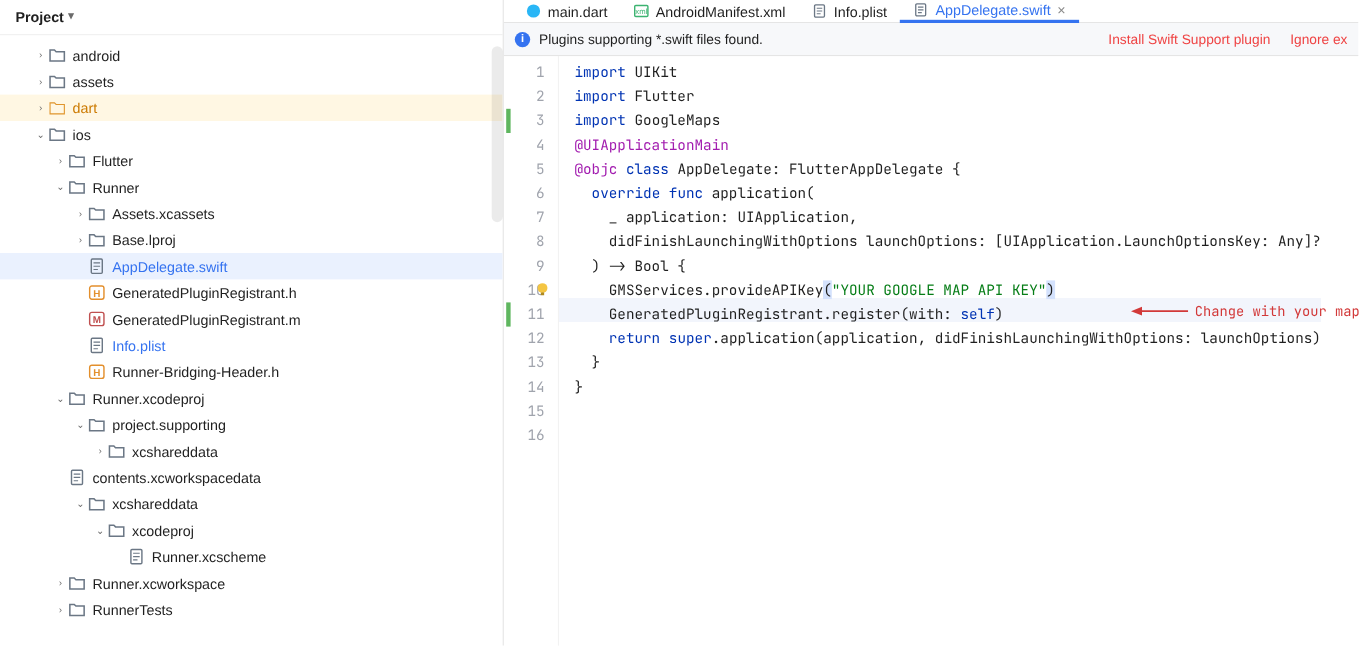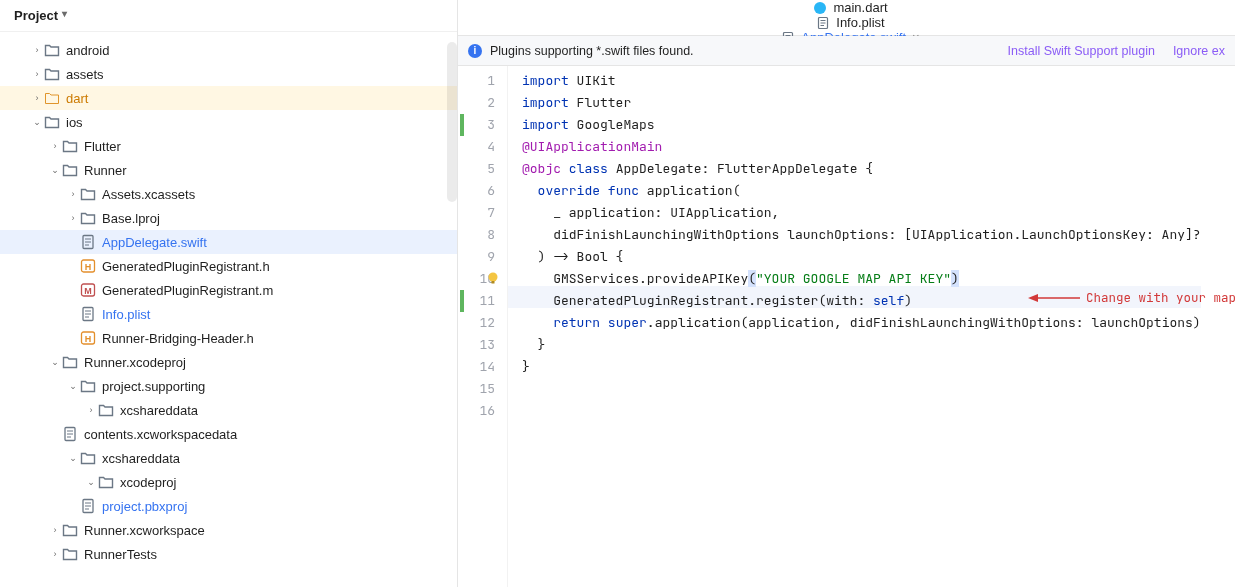--- a/index.html
+++ b/index.html
@@ -19,29 +19,29 @@
     .icon { width:16px; height:16px; display:inline-flex; align-items:center; justify-content:center; margin-right:6px; }
     .folder svg { fill:none; stroke:#6b7785; stroke-width:1.4; }
     .folder-y svg { fill:none; stroke:#e0952c; }
     .igen svg rect { fill:#fff; stroke:#e38f2c; } .igen svg text { fill:#e38f2c; font-size:9px; font-weight:700; }
     .igen-m svg rect { fill:#fff; stroke:#c05050; } .igen-m svg text { fill:#c05050; font-size:9px; font-weight:700; }
     .tfile { color:#4b6a9b; }
     .txt-orange { color:#cc7a00; }
     .txt-blue { color:#3573f0; }
     
     .editor { flex:1; display:flex; flex-direction:column; height:100%; min-width:0; }
-    .tabs { display:flex; align-items:center; height:36px; border-bottom:1px solid #e5e5e5; padding-left:8px;flex-direction:column; }
+    .tabs { display:flex; align-items:center; height:21px; border-bottom:1px solid #e5e5e5; padding-left:8px; }
     .tab { display:flex; align-items:center; gap:6px; padding:0 12px; height:100%; cursor:pointer; color:#1f1f1f; }
     .tab.active { color:#3573f0; border-bottom:3px solid #3573f0; margin-bottom:-1px; }
     .close-x { font-size:13px; color:#8a8a8a; }
     .tab .ticon { width:14px; height:14px; }
     .banner { display:flex; align-items:center; height:30px; background:#f7f8fa; border-bottom:1px solid #e5e5e5; padding:0 10px; gap:8px; font-size:12.5px; }
     .banner .info-ico { width:14px; height:14px; border-radius:50%; background:#3573f0; color:#fff; font-size:10px; display:flex; align-items:center; justify-content:center; font-weight:700; }
     .banner .links { margin-left:auto; display:flex; gap:18px; }
-    .banner .links span { color:#8b5cf6; cursor:pointer; }
+    .banner .links span { color:#ef4444; cursor:pointer; }
     .code-area { display:flex; flex:1; min-height:0; overflow:auto; }
     .gutter { width:50px; text-align:right; padding-right:12px; color:#a0a4ad; font-family:"JetBrains Mono","Menlo",monospace; font-size:13px; line-height:22px; padding-top:4px; user-select:none; position:relative; border-right:1px solid #f2f2f2; }
     .gutter .bulb { position:absolute; left:28px; top:calc(4px + 9*22px + 2px); width:14px; height:14px; }
     .gutter .marker-green { position:absolute; left:2px; width:4px; background:#5fb65f; }
     .code { font-family:"JetBrains Mono","Menlo",monospace; font-size:13px; line-height:22px; padding:4px 0 0 14px; white-space:pre; position:relative; }
     .hl-line { position:absolute; left:0; right:0; height:22px; background:#f2f5fc; z-index:-1; }
     .kw { color:#0033b3; }
     .ann { color:#a21caf; }
     .str { color:#067d17; }
     .caret-hl { background:#d4e2fd; }
@@ -235,31 +235,31 @@
         </div>
         <div class="tree-row" style="padding-left: 84px;">
           <span class="arrow">⌄</span>
           <span class="icon folder">
             <svg viewBox="0 0 16 16" width="16" height="16">
               <path d="M1.5 3.5h4l1.5 1.5h7.5v8.5h-13z"></path>
             </svg>
           </span>
           <span>xcodeproj</span>
         </div>
-        <div class="tree-row" style="padding-left: 66px;">
+        <div class="tree-row" style="padding-left: 102px;">
           <span class="arrow blank">›</span>
           <span class="icon tfile">
             <svg viewBox="0 0 16 16" width="16" height="16">
               <rect x="3" y="1.5" width="10" height="13" rx="1" fill="none" stroke="#6b7785" stroke-width="1.3"></rect>
               <line x1="5" y1="5" x2="11" y2="5" stroke="#6b7785" stroke-width="1"></line>
               <line x1="5" y1="8" x2="11" y2="8" stroke="#6b7785" stroke-width="1"></line>
               <line x1="5" y1="11" x2="9" y2="11" stroke="#6b7785" stroke-width="1"></line>
             </svg>
           </span>
-          <span class="txt-blue">project.pbxproj</span>
+          <span>Runner.xcscheme</span>
         </div>
         <div class="tree-row" style="padding-left: 48px;">
           <span class="arrow">›</span>
           <span class="icon folder">
             <svg viewBox="0 0 16 16" width="16" height="16">
               <path d="M1.5 3.5h4l1.5 1.5h7.5v8.5h-13z"></path>
             </svg>
           </span>
           <span>Runner.xcworkspace</span>
         </div>
@@ -276,20 +276,27 @@
     <div class="sidebar-mini-scroll"></div>
   </div>
 
   <div class="editor">
     <div class="tabs" id="tabs">
         <div class="tab">
           <span class="ticon"><svg viewBox="0 0 14 14" width="14" height="14">
               <circle cx="7" cy="7" r="6" fill="#29b6f6"></circle>
             </svg></span>
           <span>main.dart</span>
+        </div>
+        <div class="tab">
+          <span class="ticon"><svg viewBox="0 0 14 14" width="14" height="14">
+              <rect x="1" y="2" width="12" height="10" rx="1" fill="none" stroke="#3cb371" stroke-width="1.3"></rect>
+              <text x="7" y="10" font-size="7" text-anchor="middle" fill="#3cb371">xml</text>
+            </svg></span>
+          <span>AndroidManifest.xml</span>
         </div>
         <div class="tab">
           <span class="ticon"><svg viewBox="0 0 14 14" width="14" height="14">
               <rect x="2.5" y="1.5" width="9" height="11" rx="1" fill="none" stroke="#6b7785" stroke-width="1.2"></rect>
               <line x1="4.5" y1="4.5" x2="9.5" y2="4.5" stroke="#6b7785"></line>
               <line x1="4.5" y1="7" x2="9.5" y2="7" stroke="#6b7785"></line>
               <line x1="4.5" y1="9.5" x2="8" y2="9.5" stroke="#6b7785"></line>
             </svg></span>
           <span>Info.plist</span>
         </div>

